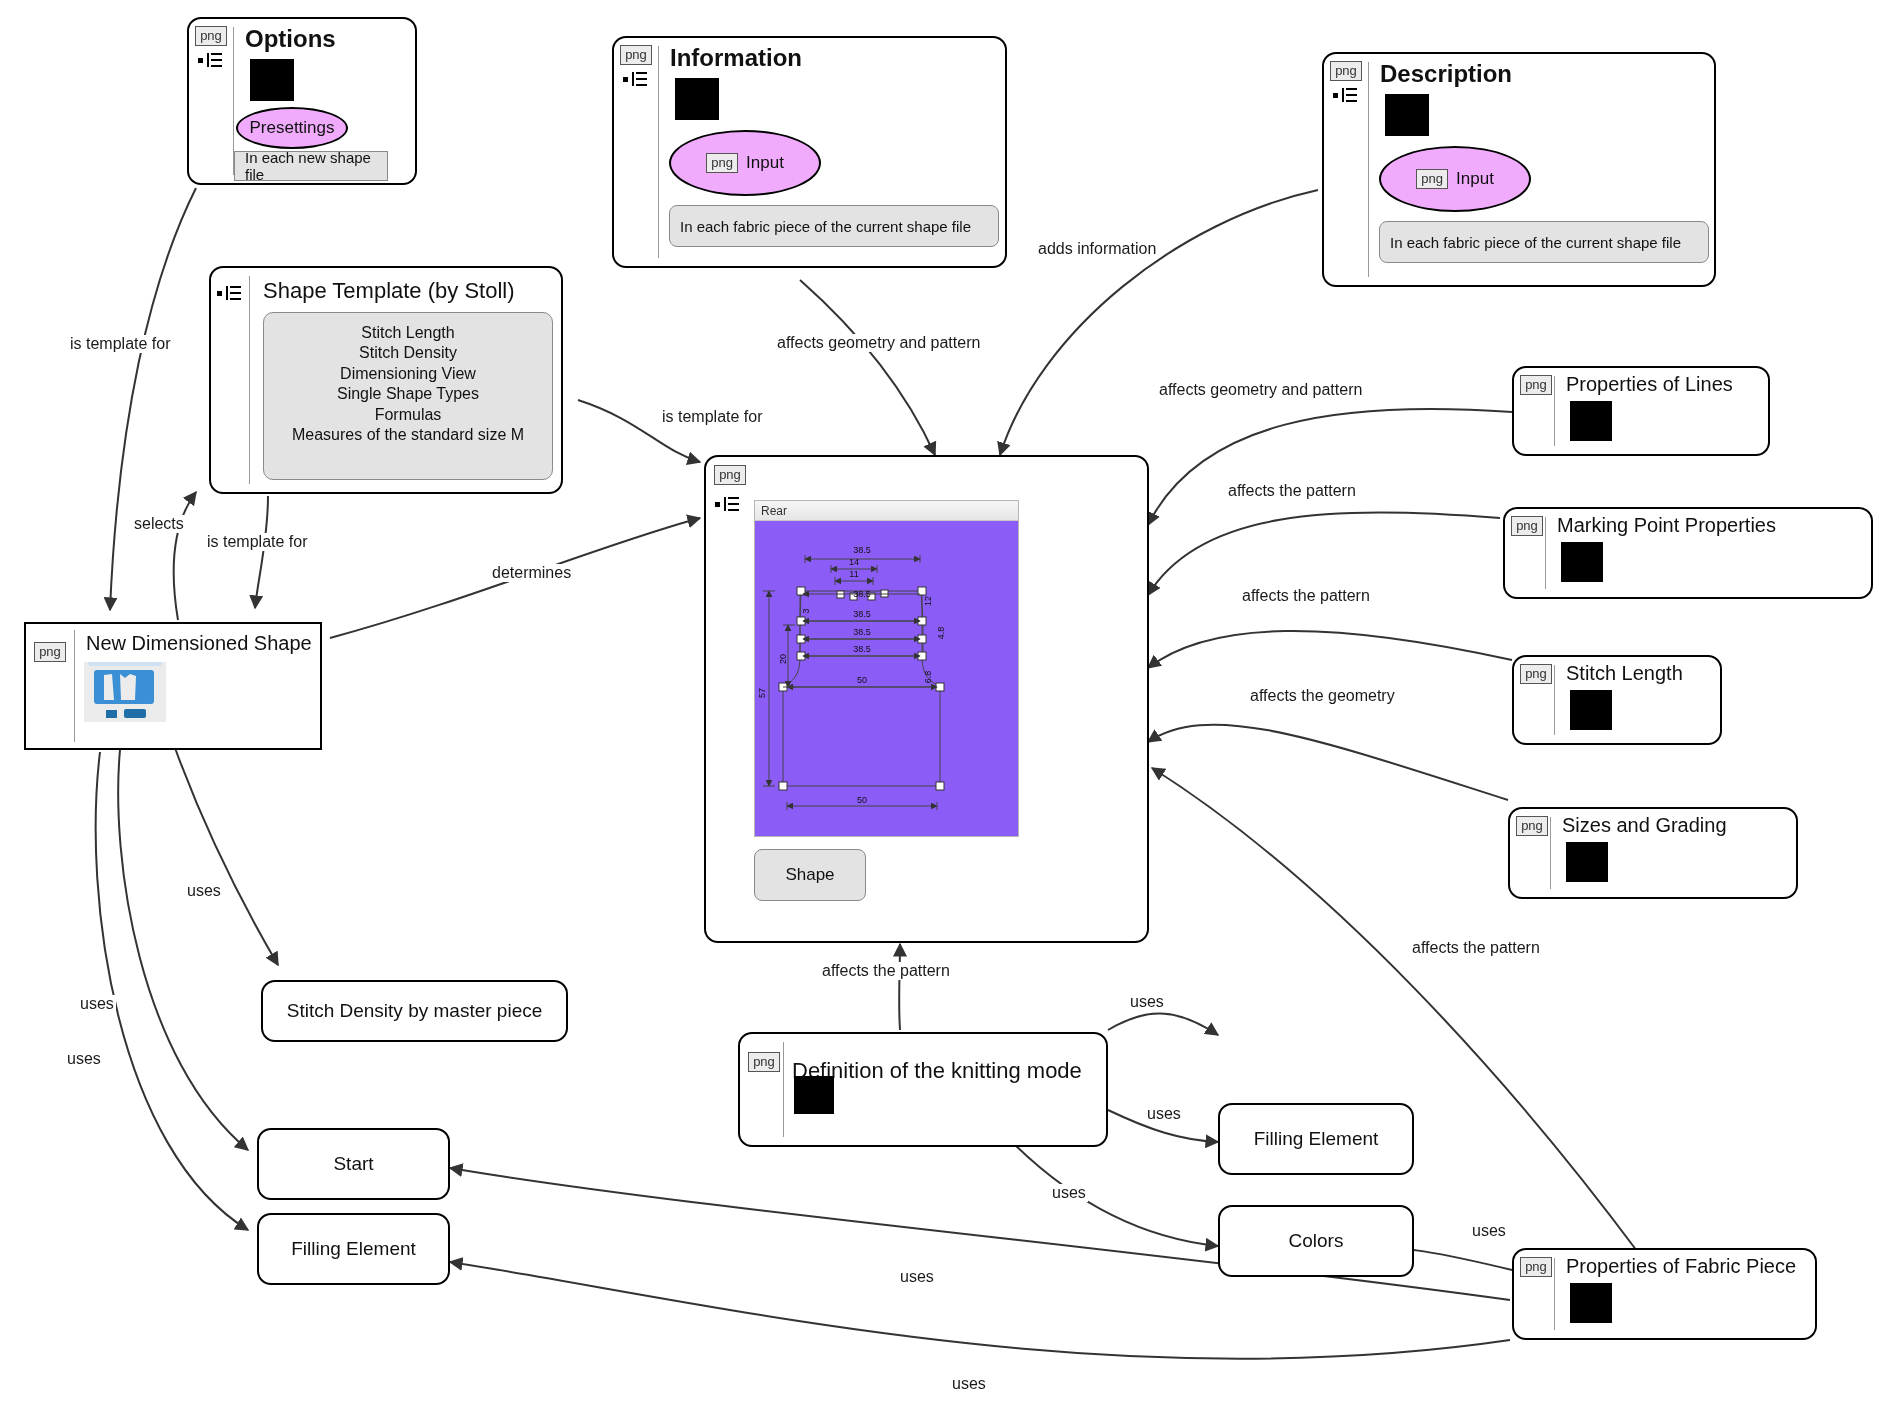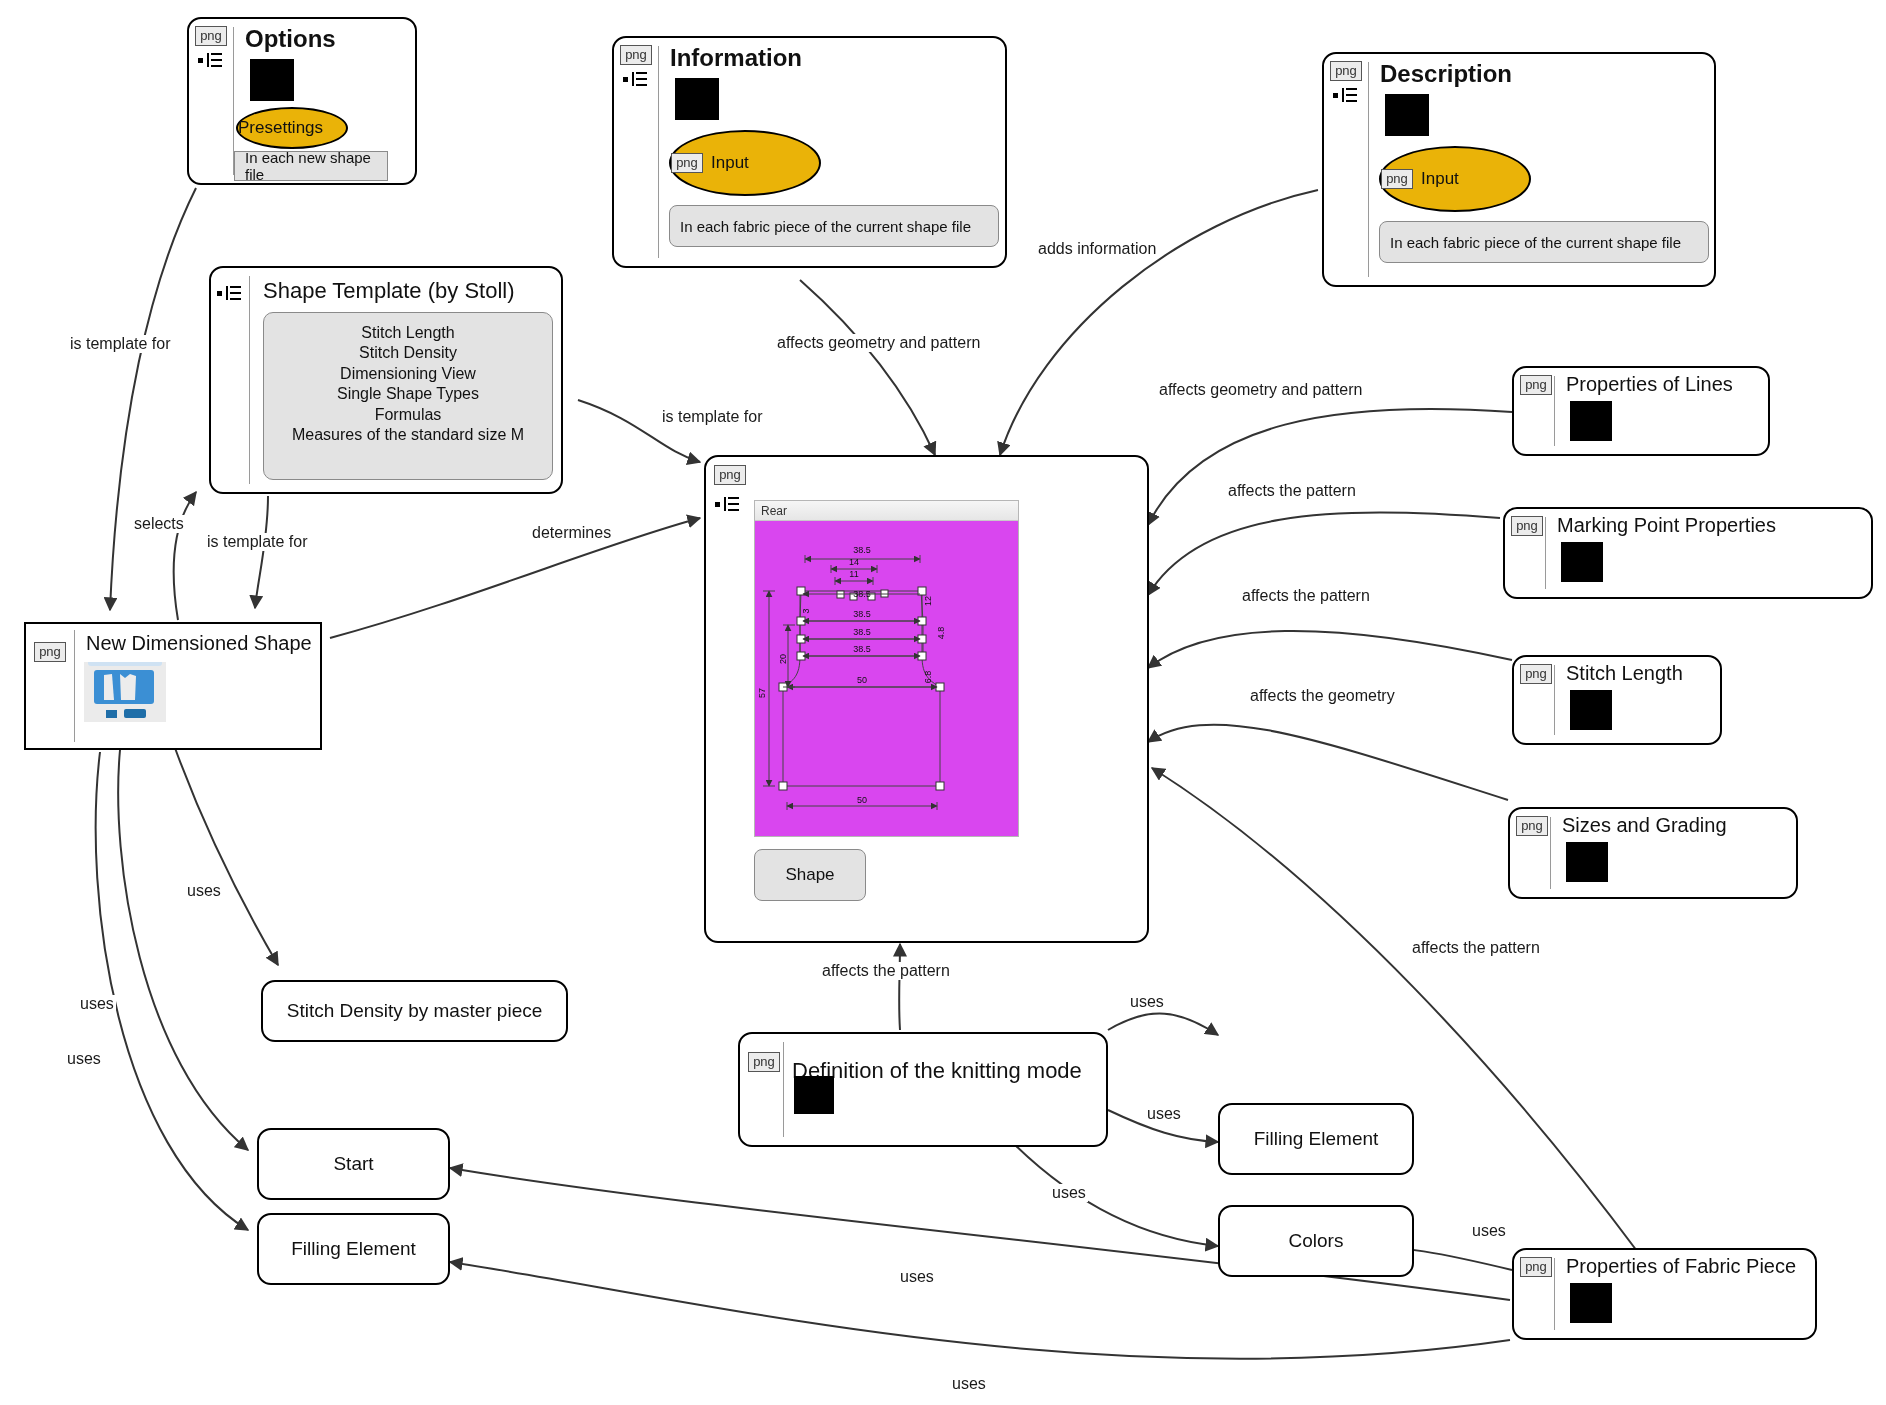--- a/index.html
+++ b/index.html
@@ -81,24 +81,24 @@
     font-weight: normal;
   }
   .blackbox {
     position: absolute;
     background: #000000;
   }
   .ellipse {
     position: absolute;
     border: 2px solid #000000;
     border-radius: 50%;
-    background: #eab308;
+    background: #f0abfc;
     display: flex;
     align-items: center;
-    justify-content: flex-start;
+    justify-content: center;
     font-size: 17px;
   }
   .greybox {
     position: absolute;
     border: 1px solid #8a8a8a;
     background: #e3e3e3;
     display: flex;
     align-items: center;
     font-size: 16px;
     box-sizing: border-box;
@@ -133,21 +133,21 @@
     font-size: 16px;
     color: #1a1a1a;
     white-space: nowrap;
     background: #ffffff;
     padding: 0 2px;
   }
   .panel {
     position: absolute;
     box-sizing: border-box;
     border: 1px solid #b6b6b6;
-    background: #d946ef;
+    background: #8b5cf6;
   }
   .panel-head {
     position: absolute;
     left: 0; top: 0; right: 0;
     height: 20px;
     background: linear-gradient(#f6f6f6, #e6e6e6);
     border-bottom: 1px solid #c9c9c9;
     font-size: 12px;
     color: #333333;
     padding-left: 6px;
@@ -492,21 +492,21 @@
   <div class="edge-label" style="left:132px;top:515px;">selects</div>
   <div class="edge-label" style="left:205px;top:533px;">is template for</div>
   <div class="edge-label" style="left:660px;top:408px;">is template for</div>
   <div class="edge-label" style="left:775px;top:334px;">affects geometry and pattern</div>
   <div class="edge-label" style="left:1036px;top:240px;text-align:center;">adds information</div>
   <div class="edge-label" style="left:1157px;top:381px;">affects geometry and pattern</div>
   <div class="edge-label" style="left:1226px;top:482px;">affects the pattern</div>
   <div class="edge-label" style="left:1240px;top:587px;">affects the pattern</div>
   <div class="edge-label" style="left:1248px;top:687px;">affects the geometry</div>
   <div class="edge-label" style="left:1410px;top:939px;">affects the pattern</div>
-  <div class="edge-label" style="left:490px;top:524px;margin-left:40px;">determines</div>
+  <div class="edge-label" style="left:490px;top:564px;">determines</div>
   <div class="edge-label" style="left:185px;top:882px;">uses</div>
   <div class="edge-label" style="left:78px;top:995px;">uses</div>
   <div class="edge-label" style="left:65px;top:1050px;">uses</div>
   <div class="edge-label" style="left:820px;top:962px;">affects the pattern</div>
   <div class="edge-label" style="left:1128px;top:993px;">uses</div>
   <div class="edge-label" style="left:1145px;top:1105px;">uses</div>
   <div class="edge-label" style="left:1050px;top:1184px;">uses</div>
   <div class="edge-label" style="left:1470px;top:1222px;">uses</div>
   <div class="edge-label" style="left:898px;top:1268px;">uses</div>
   <div class="edge-label" style="left:950px;top:1375px;">uses</div>

